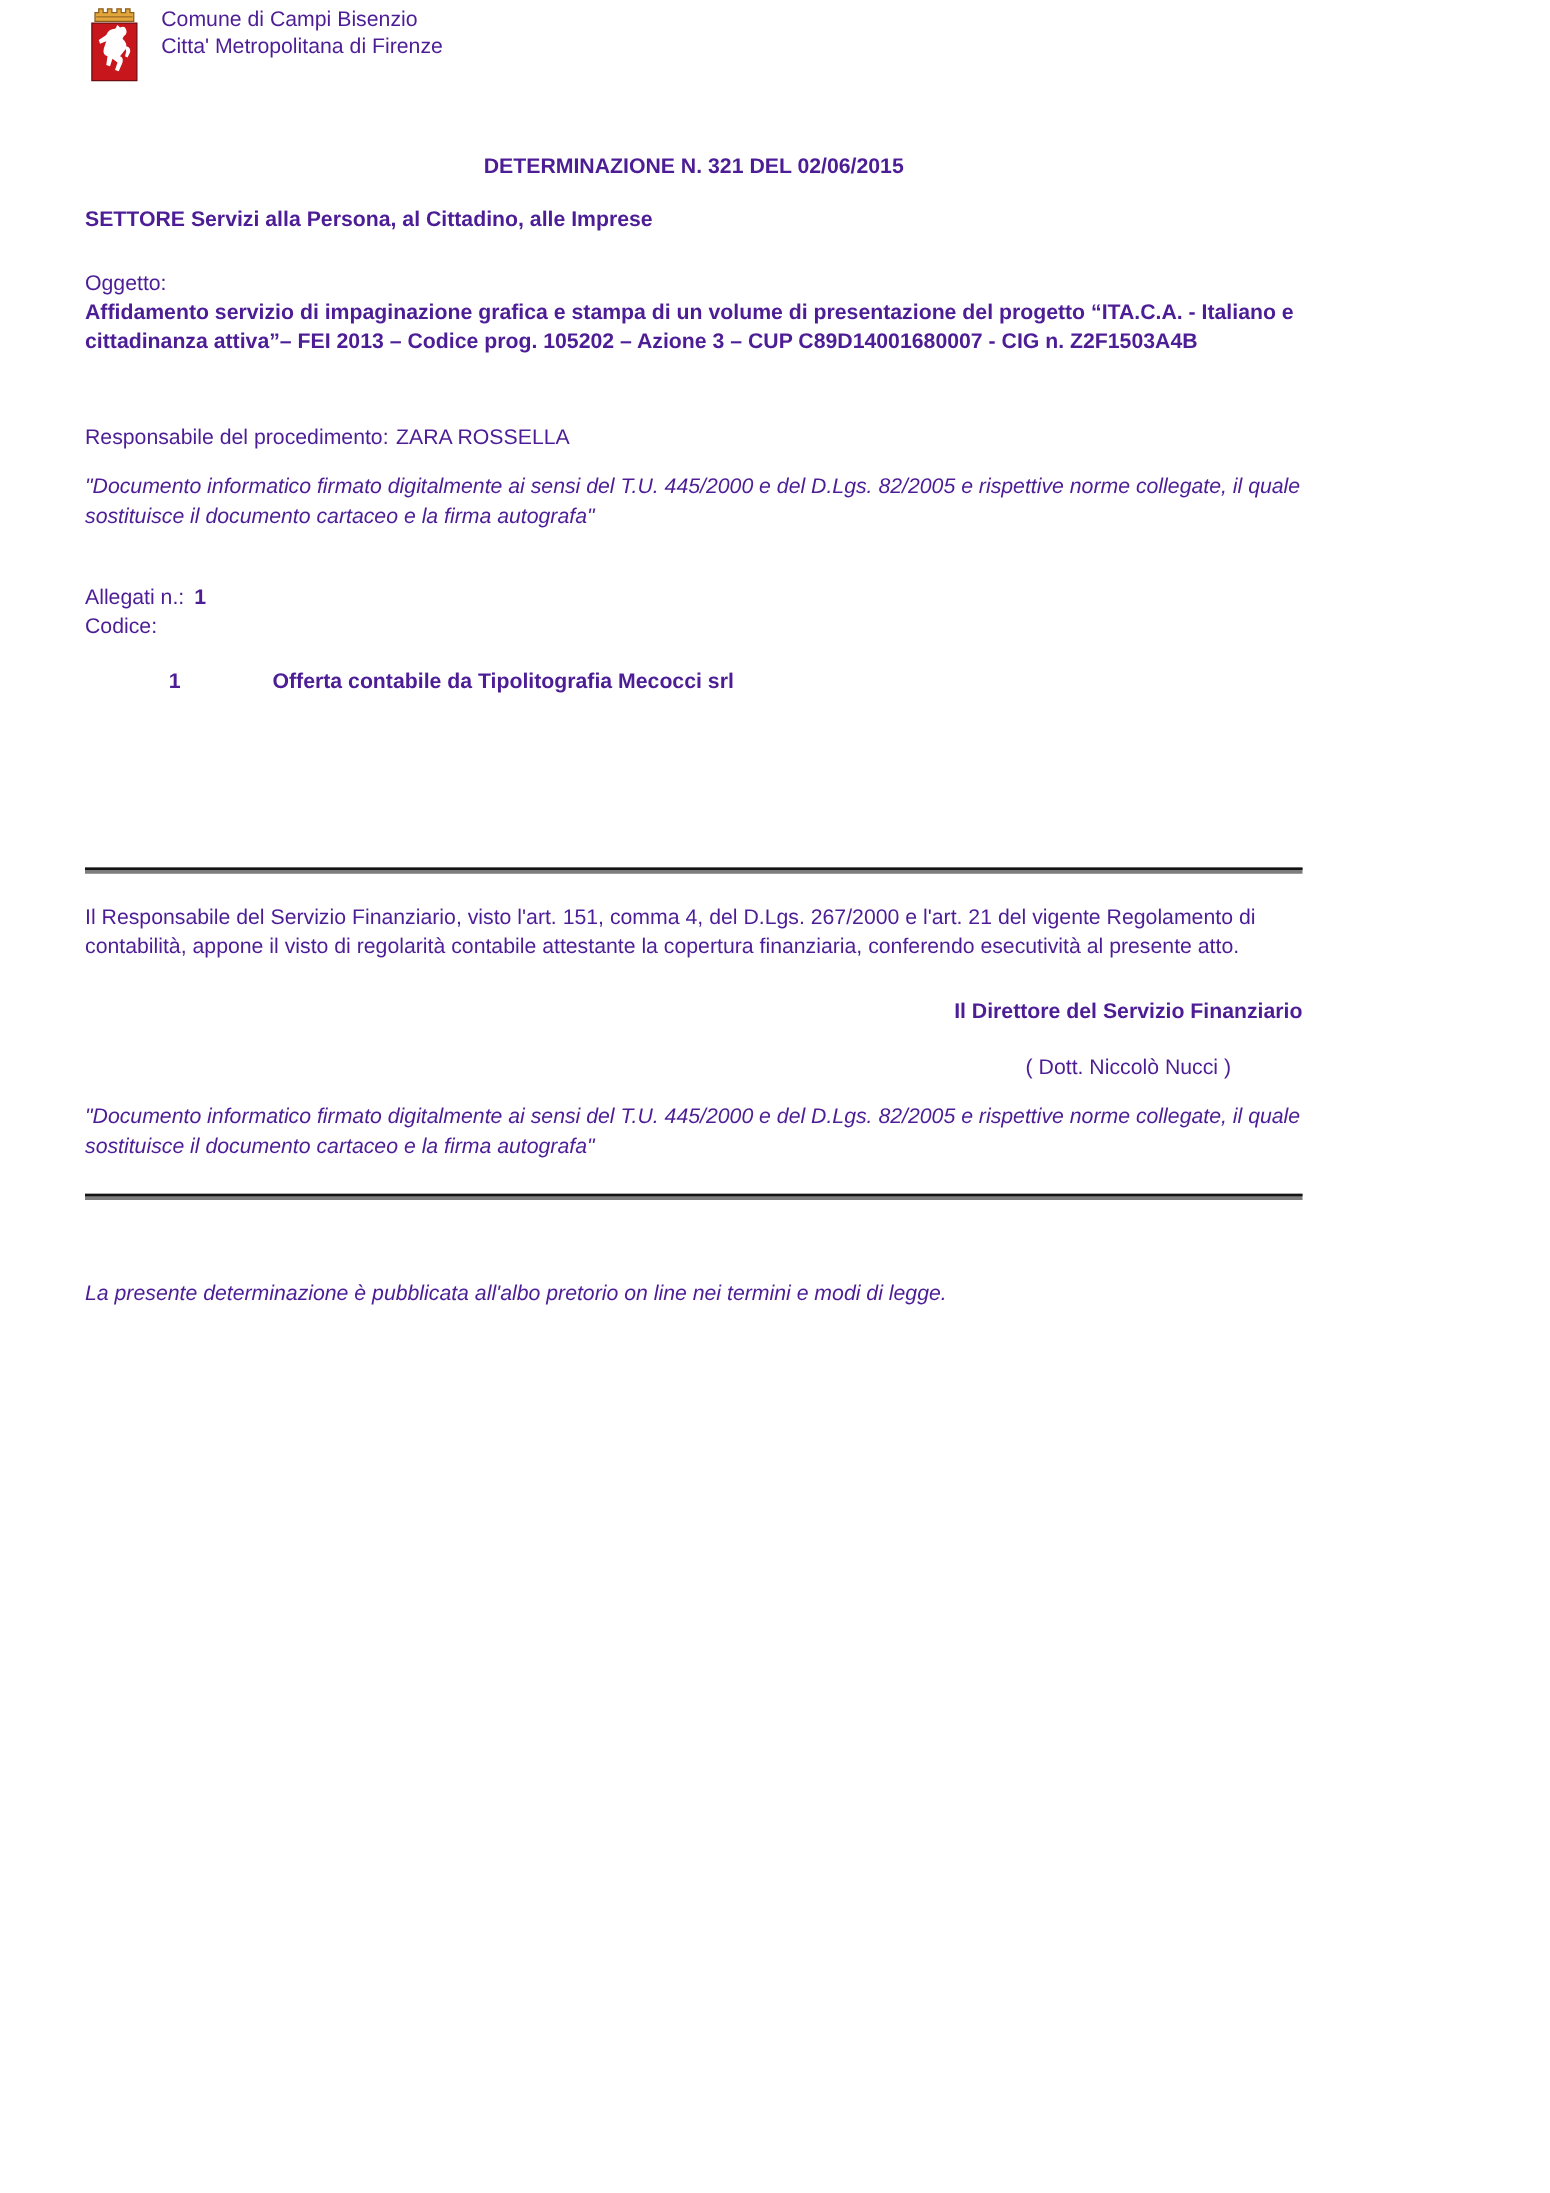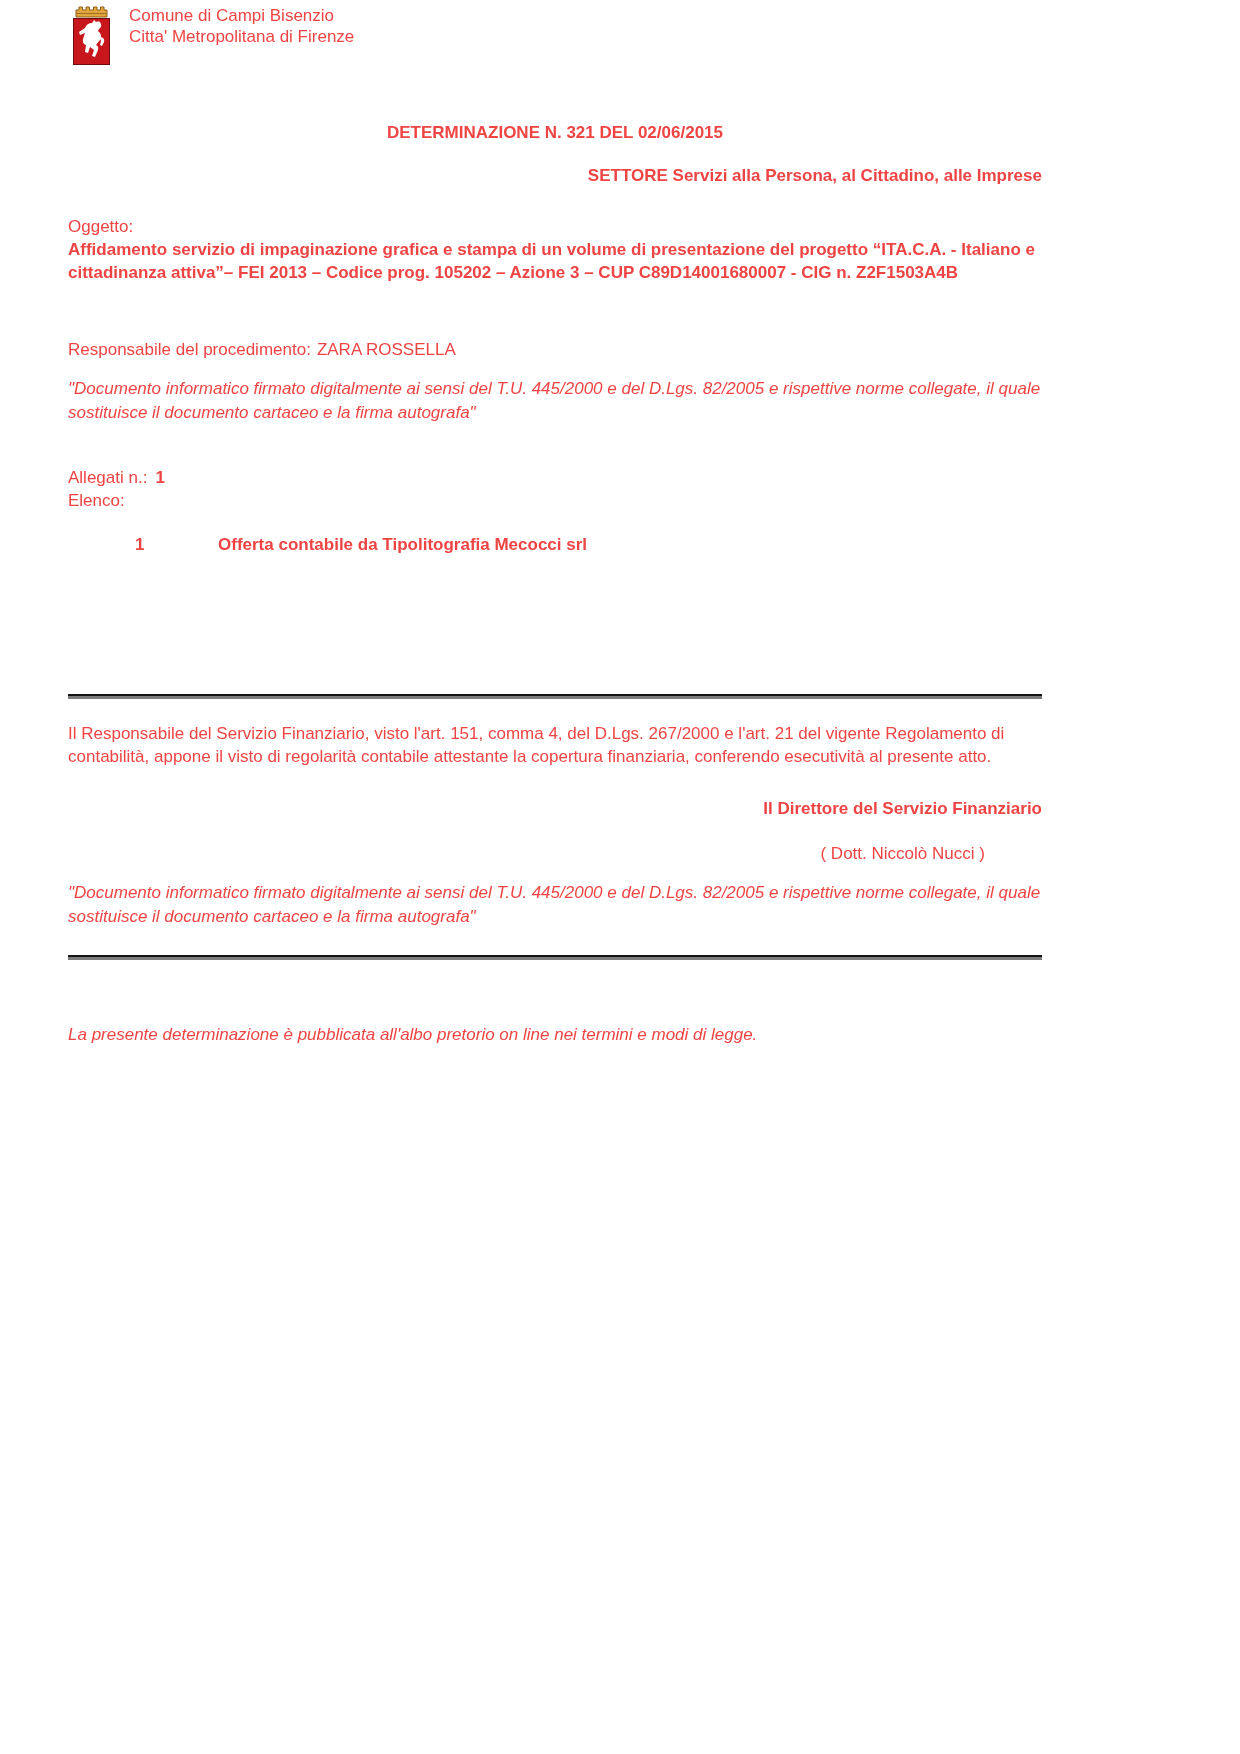--- a/index.html
+++ b/index.html
@@ -2,33 +2,33 @@
 <html><head>
 <meta charset="utf-8">
 <style>
   * { box-sizing: border-box; }
   html, body { margin: 0; padding: 0; background: #ffffff; }
   .page {
     position: relative;
     width: 1240px;
     height: 1754px;
     background: #ffffff;
-    color: #ef4444;
+    color: #4c1d95;
     font-family: "Liberation Sans", sans-serif;
     font-size: 17px;
     line-height: 22px;
     padding: 4px 198px 0 68px;
     overflow: hidden;
   }
   .doc-header { display: flex; align-items: flex-start; gap: 14px; }
   .crest { flex: 0 0 auto; }
   .org-lines { padding-top: 1px; }
   .org-line { line-height: 21px; }
   .doc-title { text-align: center; font-weight: bold; margin-top: 50px; }
-  .doc-subtitle { text-align: right; font-weight: bold; margin-top: 21px; }
+  .doc-subtitle { text-align: left; font-weight: bold; margin-top: 21px; }
   .subject-label { margin-top: 29px; }
   .subject-text { font-weight: bold; line-height: 23px; }
   .resp-row { }
   .resp-1 { margin-top: 55px; }
   .resp-2 { margin-top: 21px; }
   .resp-name { font-weight: normal; margin-left: 6px; }
   .digital-note { font-style: italic; line-height: 24px; margin-top: 16px; }
   .attach-count { margin-top: 42px; }
   .attach-count .val { font-weight: bold; margin-left: 8px; }
   .attach-list-label { line-height: 23px; }
@@ -83,21 +83,21 @@
 
   <div class="resp-row resp-1">
     <span>Responsabile del procedimento:</span><span class="resp-name">ZARA ROSSELLA</span>
   </div>
 
   <div class="digital-note">"Documento informatico firmato digitalmente ai sensi del T.U. 445/2000 e del D.Lgs. 82/2005 e rispettive norme collegate, il quale sostituisce il documento cartaceo e la firma autografa"</div>
 
   <div class="attach-count">
     <span>Allegati n.:</span><span class="val">1</span>
   </div>
-  <div class="attach-list-label">Elenco:</div>
+  <div class="attach-list-label">Codice:</div>
 
   <div class="attach-row">
     <div class="attach-num">1</div>
     <div class="attach-desc">Offerta contabile da Tipolitografia Mecocci srl</div>
   </div>
 
   <div class="divider"></div>
 
   <div class="pareri-body">Il Responsabile del Servizio Finanziario, visto l'art. 151, comma 4, del D.Lgs. 267/2000 e l'art. 21 del vigente Regolamento di contabilità, appone il visto di regolarità contabile attestante la copertura finanziaria, conferendo esecutività al presente atto.</div>
 

